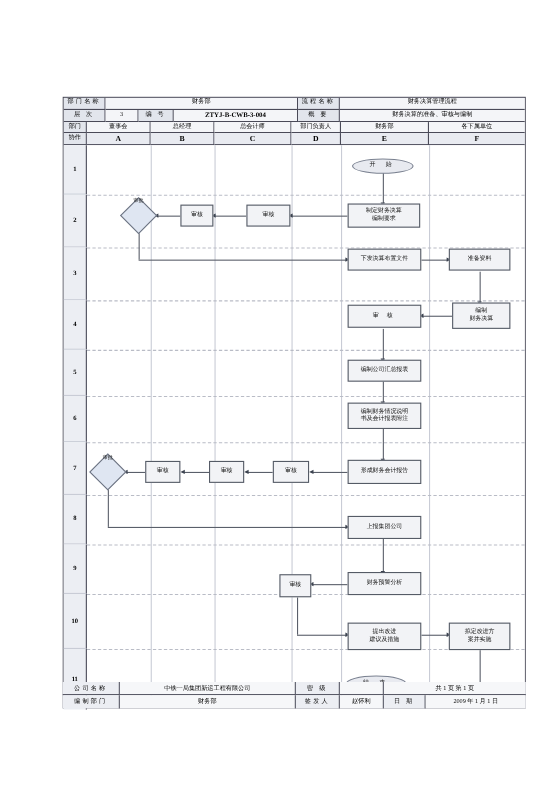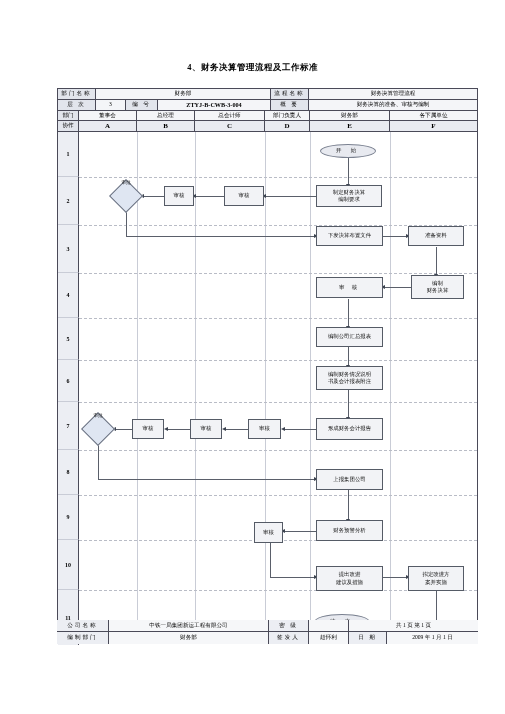--- a/index.html
+++ b/index.html
@@ -109,21 +109,20 @@
   .fcell.val{background:#f6f7f9;}
   .fcell.lbl{letter-spacing:2px;}
   .fcell.noright{border-right:none;}
   .fcell.nobottom{border-bottom:none;}
 </style>
 </head>
 <body>
 
 <div class="page">
 
-  <div class="doc-title">4、财务决算管理流程及工作标准</div>
 
   <div class="frame">
 
     <div class="hdr hrow1">
       <div class="cell lbl" style="left:0;width:38px;">部门名称</div>
       <div class="cell val" style="left:38px;width:175px;">财务部</div>
       <div class="cell lbl" style="left:213px;width:38px;">流程名称</div>
       <div class="cell val noright" style="left:251px;right:0;">财务决算管理流程</div>
     </div>
 

